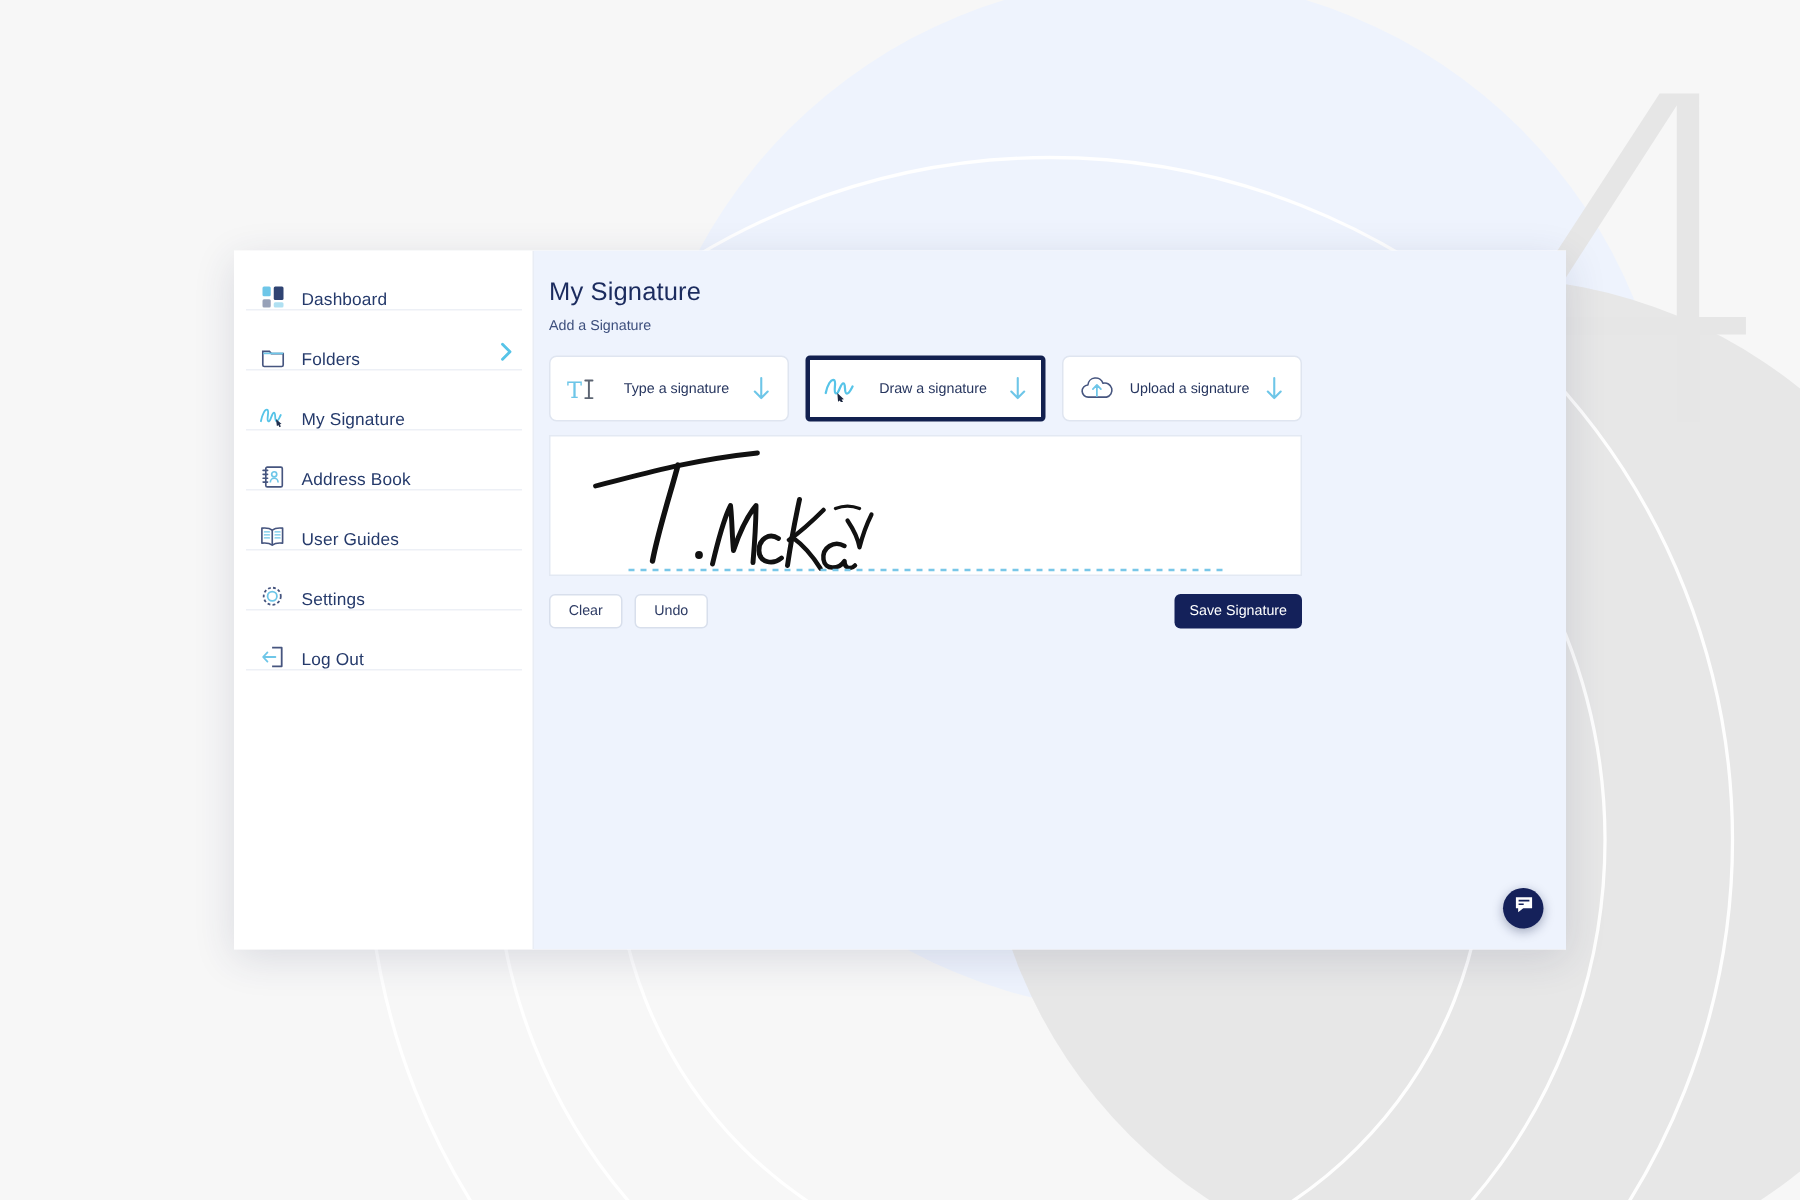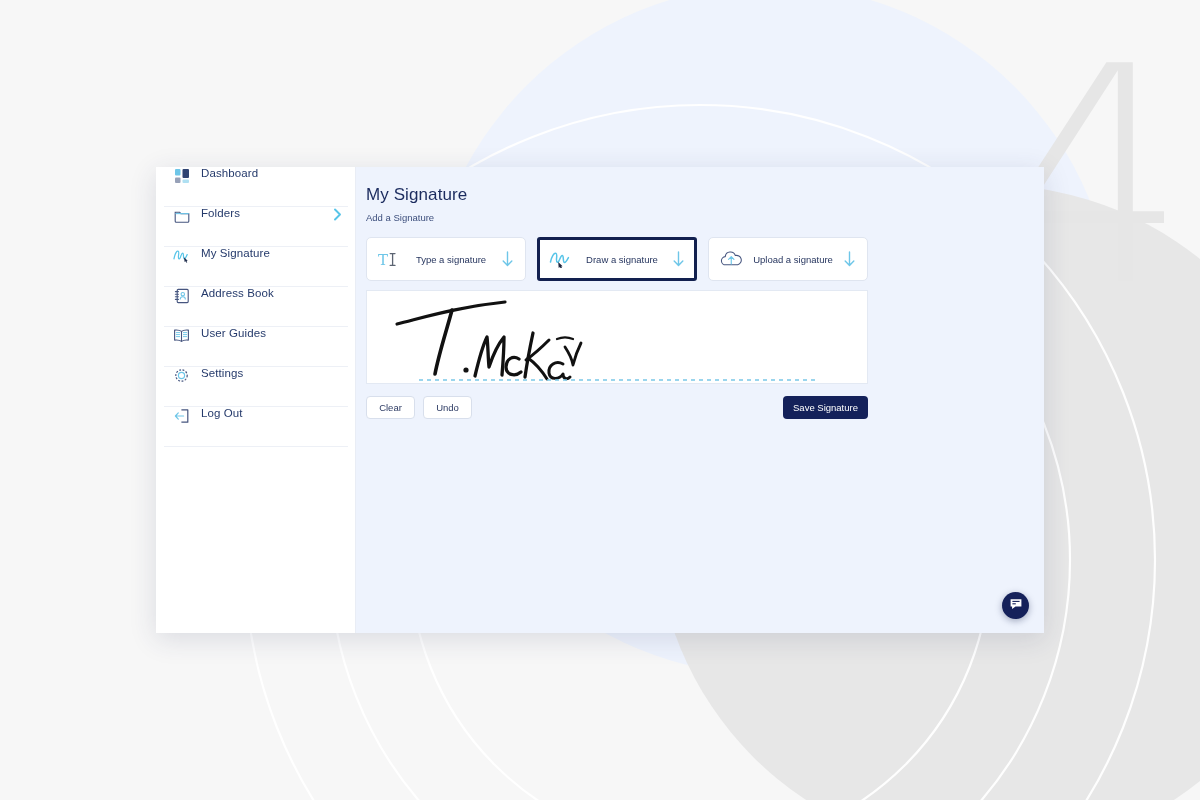--- a/index.html
+++ b/index.html
@@ -79,21 +79,21 @@
     white-space: nowrap;
   }
   .logo-word .it {
     font-style: italic;
     font-weight: 400;
   }
   .logo-word .reg { font-size: 8px; vertical-align: 8px; }
 
   .nav-item {
     display: flex;
-    align-items: flex-start;
+    align-items: flex-end;
     gap: 11px;
     height: 40px;
     padding: 0 6px 0 9px;
     border-bottom: 1px solid #edf0f6;
     cursor: pointer;
     position: relative;
   }
   .nav-item:last-child { border-bottom: 1px solid #edf0f6; }
   .nav-label {
     font-size: 11.5px;

